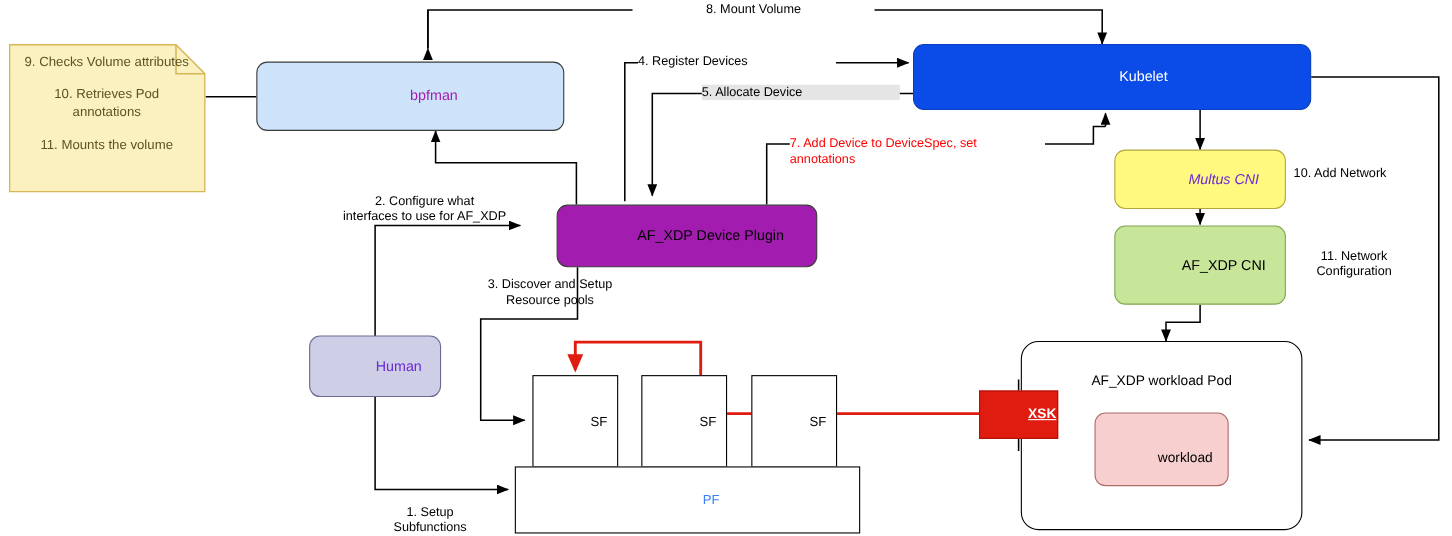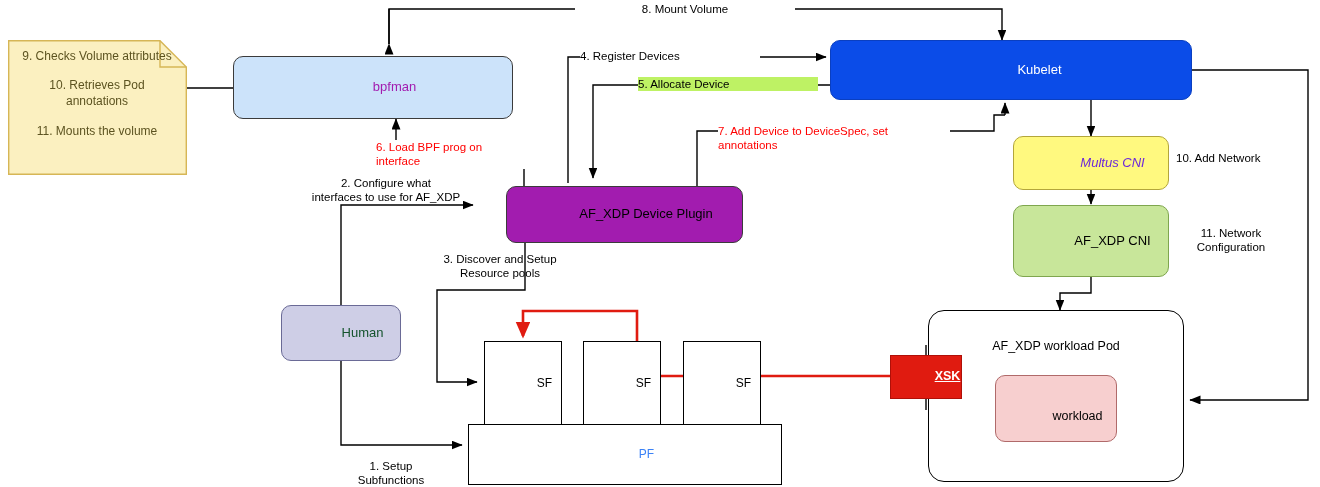--- a/index.html
+++ b/index.html
@@ -95,21 +95,21 @@
 
   <div class="node rounded" style="left:1013px;top:136px;width:156px;height:54px;background:#fff97f;border:1.4px solid #b3a63b;">
     <span class="lbl" style="font-size:13px;color:#6d28d9;font-style:italic;">Multus CNI</span>
   </div>
 
   <div class="node rounded" style="left:1013px;top:205px;width:156px;height:72px;background:#c8e69a;border:1.4px solid #7fa64e;">
     <span class="lbl" style="font-size:13px;color:#000;">AF_XDP CNI</span>
   </div>
 
   <div class="node rounded" style="left:281px;top:305px;width:120px;height:56px;background:#cecee6;border:1.4px solid #6a6a96;">
-    <span class="lbl" style="font-size:13px;color:#14532d;">Human</span>
+    <span class="lbl" style="font-size:13px;color:#6d28d9;">Human</span>
   </div>
 
   <div class="node" style="left:484px;top:341px;width:78px;height:84px;background:#ffffff;border:1.4px solid #000;">
     <span class="lbl" style="font-size:12px;color:#000;">SF</span>
   </div>
   <div class="node" style="left:583px;top:341px;width:78px;height:84px;background:#ffffff;border:1.4px solid #000;">
     <span class="lbl" style="font-size:12px;color:#000;">SF</span>
   </div>
   <div class="node" style="left:683px;top:341px;width:78px;height:84px;background:#ffffff;border:1.4px solid #000;">
     <span class="lbl" style="font-size:12px;color:#000;">SF</span>
@@ -126,23 +126,22 @@
   </div>
 
   <div class="node" style="left:890px;top:355px;width:72px;height:44px;background:#e01b10;border:1.4px solid #b01008;">
     <span class="lbl" style="font-size:12.5px;color:#ffffff;font-weight:bold;text-decoration:underline;">XSK</span>
   </div>
 
   <div class="edge-label" style="left:575px;top:2px;width:220px;background:#fff;">8. Mount Volume</div>
 
   <div class="edge-label" style="left:580px;top:49px;width:180px;text-align:left;background:#fff;">4. Register Devices</div>
 
-  <div class="edge-label" style="left:638px;top:77px;width:180px;text-align:left;background:#bef264;">5. Allocate Device</div>
+  <div class="edge-label" style="left:638px;top:77px;width:180px;text-align:left;background:#e5e5e5;">5. Allocate Device</div>
 
-  <div class="edge-label red" style="left:376px;top:140px;width:150px;text-align:left;background:#fff;">6. Load BPF prog on interface</div>
 
   <div class="edge-label red" style="left:718px;top:124px;width:232px;text-align:left;background:#fff;">7. Add Device to DeviceSpec, set annotations</div>
 
   <div class="edge-label" style="left:288px;top:176px;width:196px;">2. Configure what
 interfaces to use for AF_XDP</div>
 
   <div class="edge-label" style="left:410px;top:252px;width:180px;">3. Discover and Setup
 Resource pools</div>
 
   <div class="edge-label" style="left:336px;top:459px;width:110px;">1. Setup

